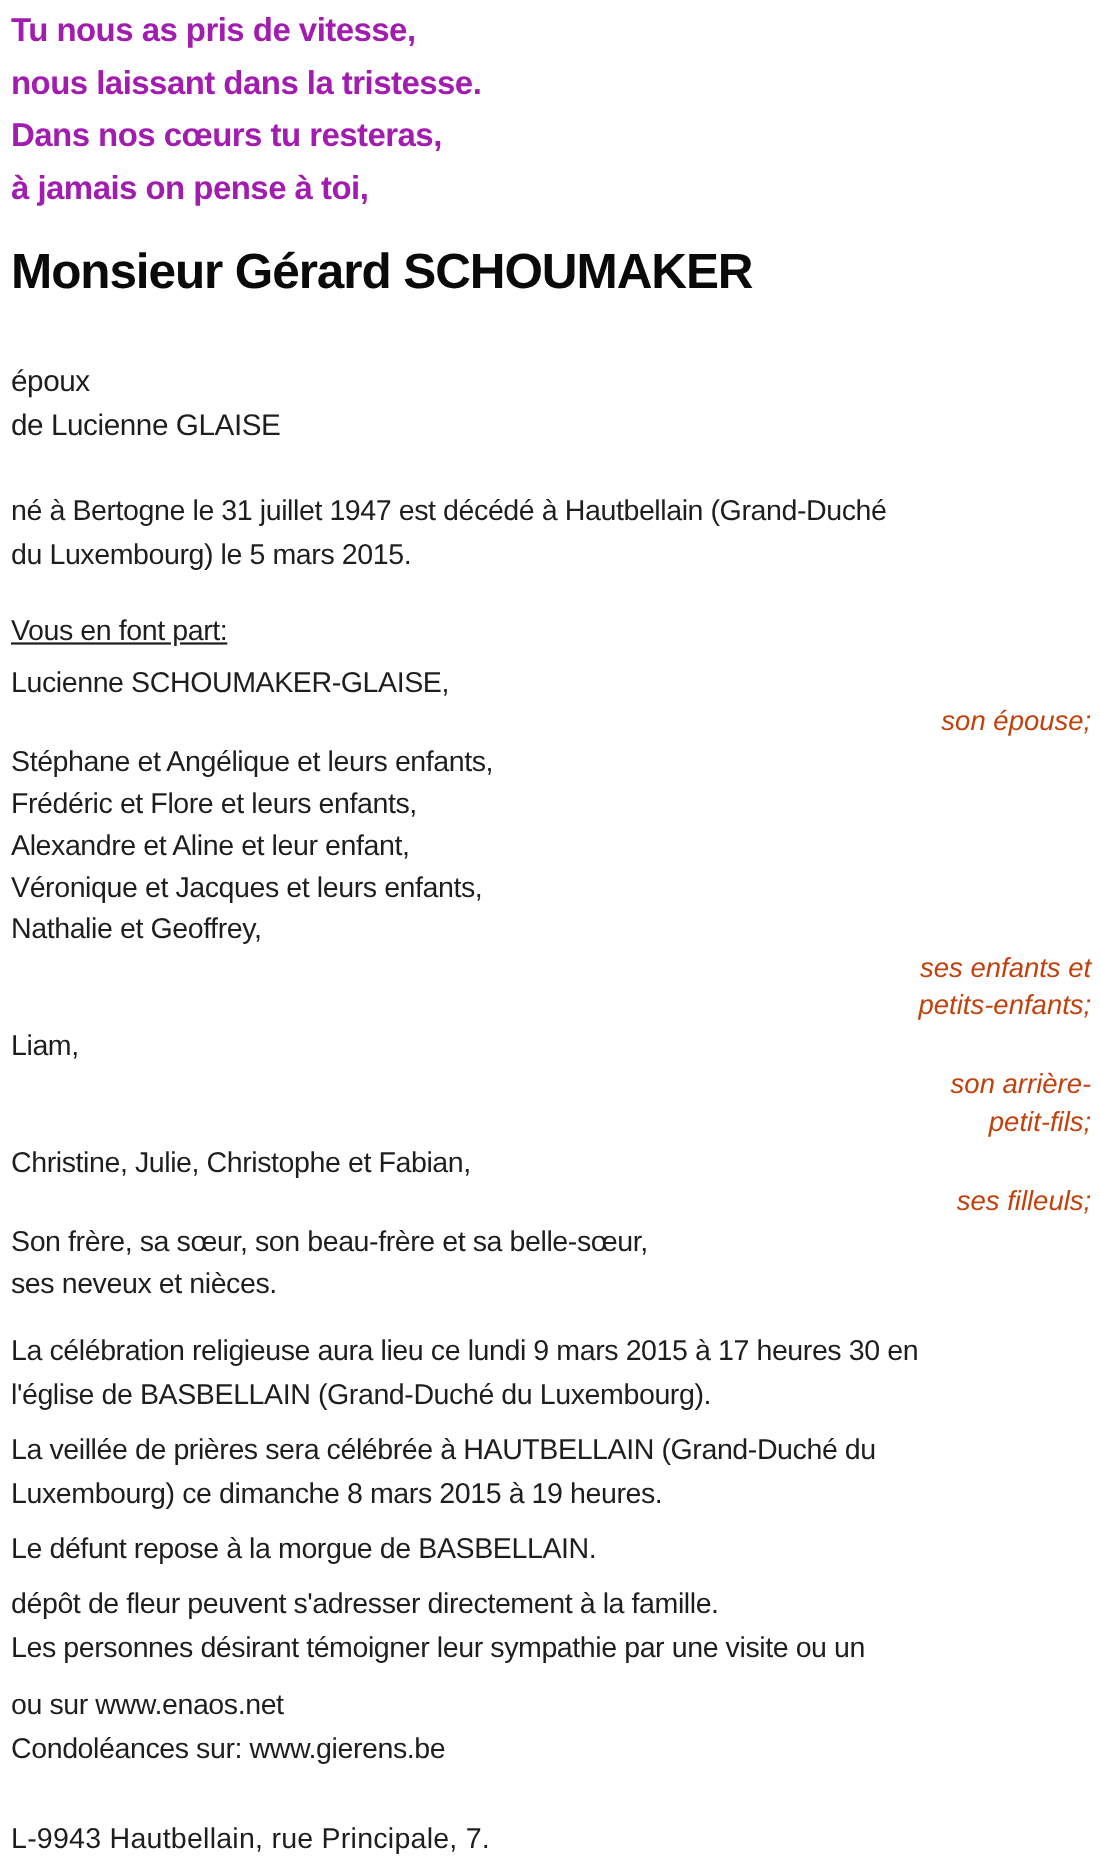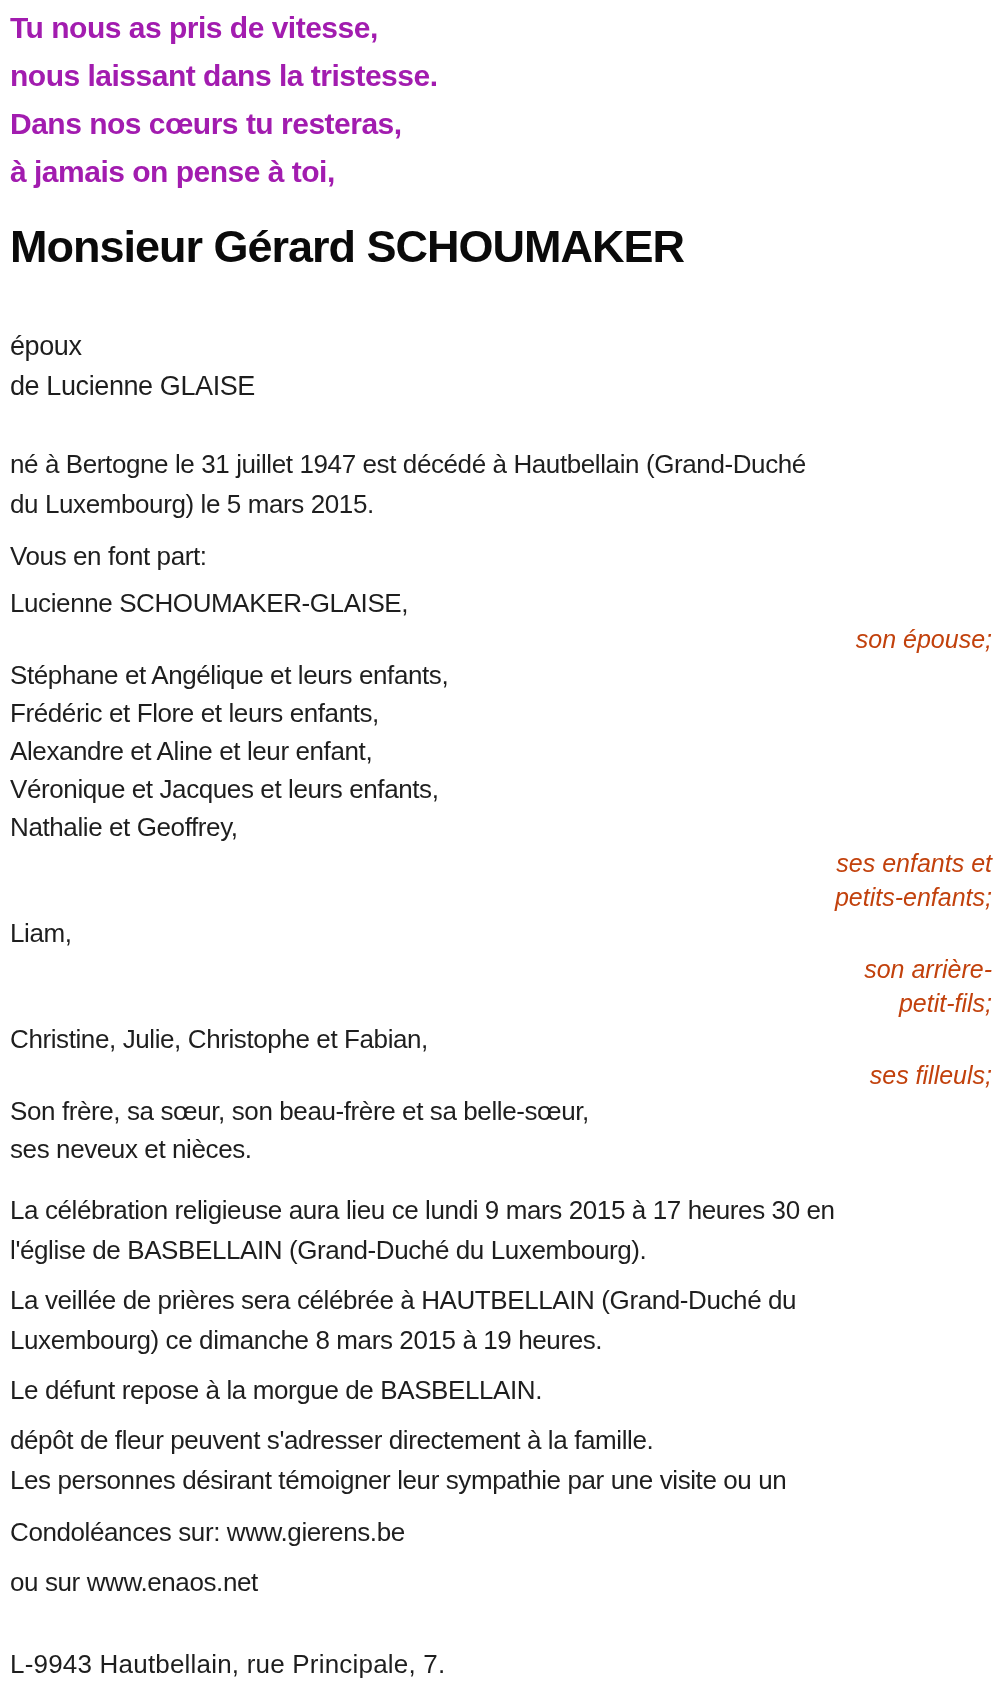--- a/index.html
+++ b/index.html
@@ -28,21 +28,21 @@
     line-height: 50px;
     letter-spacing: -1px;
     color: #0a0a0a;
   }
   .relation { margin-top: 54px; }
   .relation-line { font-size: 27px; line-height: 40px; letter-spacing: -0.4px; }
 
   .life-dates { margin-top: 38px; }
   .body-line { font-size: 26px; line-height: 40px; letter-spacing: -0.4px; }
 
-  .intro { margin-top: 12px; }
+  .intro { margin-top: 29px; text-decoration: underline; }
 
   .mourners .group-1 { margin-top: 8px; }
   .name-line { font-size: 26px; line-height: 38px; letter-spacing: -0.4px; }
   .role-line {
     font-size: 25px;
     line-height: 34px;
     font-style: italic;
     text-align: right;
     letter-spacing: 0;
     color: #c2410c;
@@ -141,25 +141,25 @@
     </div>
 
     <div class="ceremony-para">
       <div class="body-line">dépôt de fleur peuvent s'adresser directement à la famille.</div>
       <div class="body-line">Les personnes désirant témoigner leur sympathie par une visite ou un</div>
     </div>
 
   </div>
 
   <div class="condolences">
+    <div class="body-line condolence-line-2">
+      <span>ou sur</span>
+      <span>www.enaos.net</span>
+    </div>
     <div class="body-line condolence-line-1">
       <span>Condoléances sur:</span>
       <span>www.gierens.be</span>
-    </div>
-    <div class="body-line condolence-line-2">
-      <span>ou sur</span>
-      <span>www.enaos.net</span>
     </div>
   </div>
 
   <div class="address-line">L-9943 Hautbellain, rue Principale, 7.</div>
 
 </div>
 
 </body></html>

